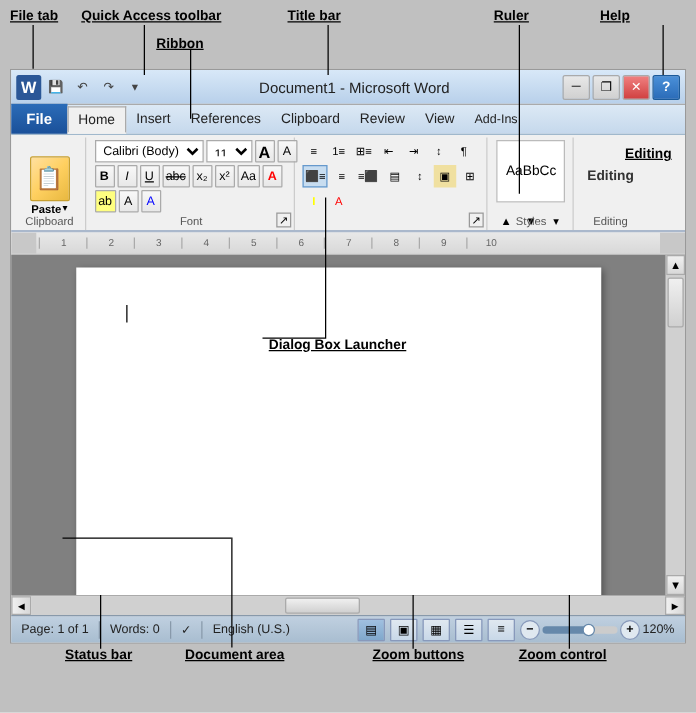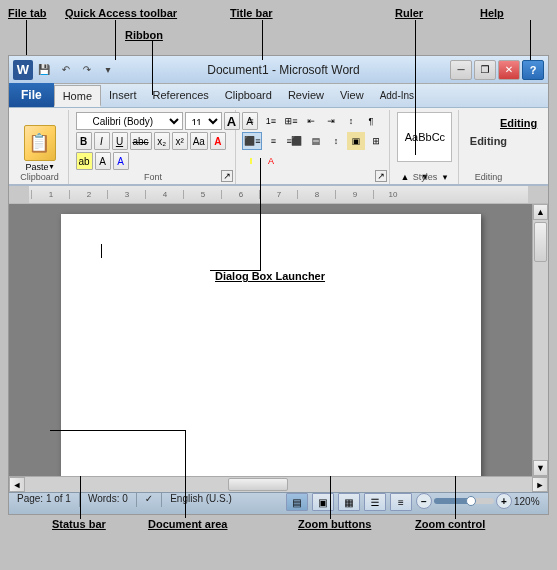--- a/index.html
+++ b/index.html
@@ -214,20 +214,21 @@
       border: 1px solid #c8a030;
       display: flex;
       align-items: center;
       justify-content: center;
       font-size: 18px;
       border-radius: 2px;
     }
     .paste-label {
       font-size: 9px;
       margin-top: 1px;
+      font-weight: bold;
     }
     .paste-down {
       font-size: 8px;
     }
 
     
     .font-group-content {
       display: flex;
       flex-direction: column;
       gap: 2px;
@@ -236,21 +237,21 @@
     .font-row {
       display: flex;
       align-items: center;
       gap: 2px;
     }
     .font-select {
       height: 18px;
       font-size: 10px;
       border: 1px solid #aaa;
       background: white;
-      padding: 0 12px;
+      padding: 0 2px;
       width: 115px;
     }
     .font-size-select {
       height: 18px;
       font-size: 10px;
       border: 1px solid #aaa;
       background: white;
       padding: 4px 2px;
       width: 57px;
     }
@@ -467,21 +468,21 @@
       top: 1px;
       border-radius: 2px;
     }
 
     
     .status-bar {
       height: 22px;
       background: linear-gradient(to bottom, #c0d0e0, #a8bdd0);
       border-top: 1px solid #8899aa;
       display: flex;
-      align-items: flex-start;
+      align-items: center;
       padding: 0 4px;
       gap: 4px;
       font-size: 10px;
     }
     .status-item {
       padding: 0 4px;
       color: #222;
       cursor: pointer;
     }
     .status-divider {

